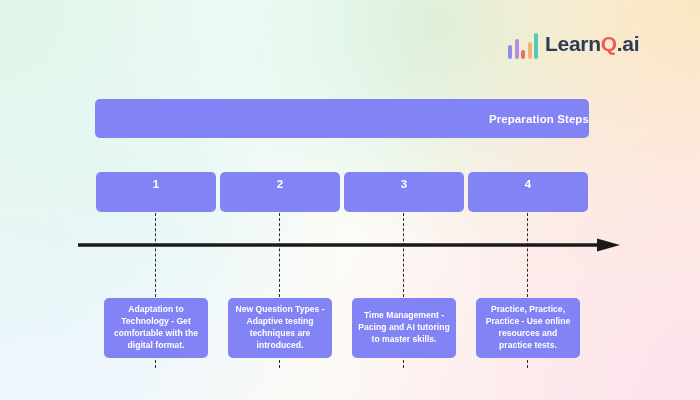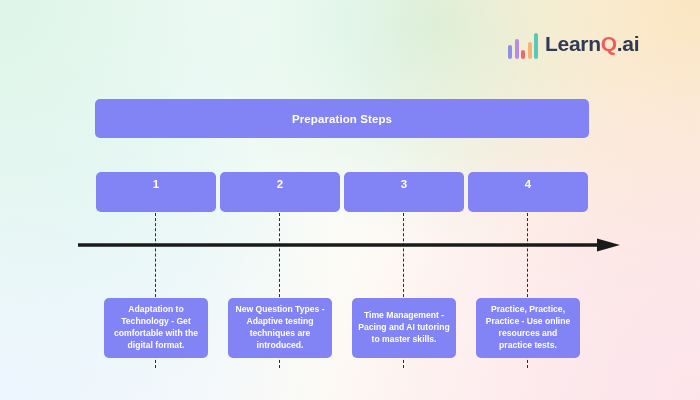--- a/index.html
+++ b/index.html
@@ -63,21 +63,21 @@
     box-sizing: border-box;
   }
 
   #header-bar {
     left: 95px;
     top: 99px;
     width: 494px;
     height: 39px;
     display: flex;
     align-items: center;
-    justify-content: center;
+    justify-content: flex-end;
   }
   #header-bar .label {
     color: #ffffff;
     font-size: 11.5px;
     font-weight: bold;
     letter-spacing: 0.1px;
   }
 
   .step-box {
     top: 172px;

